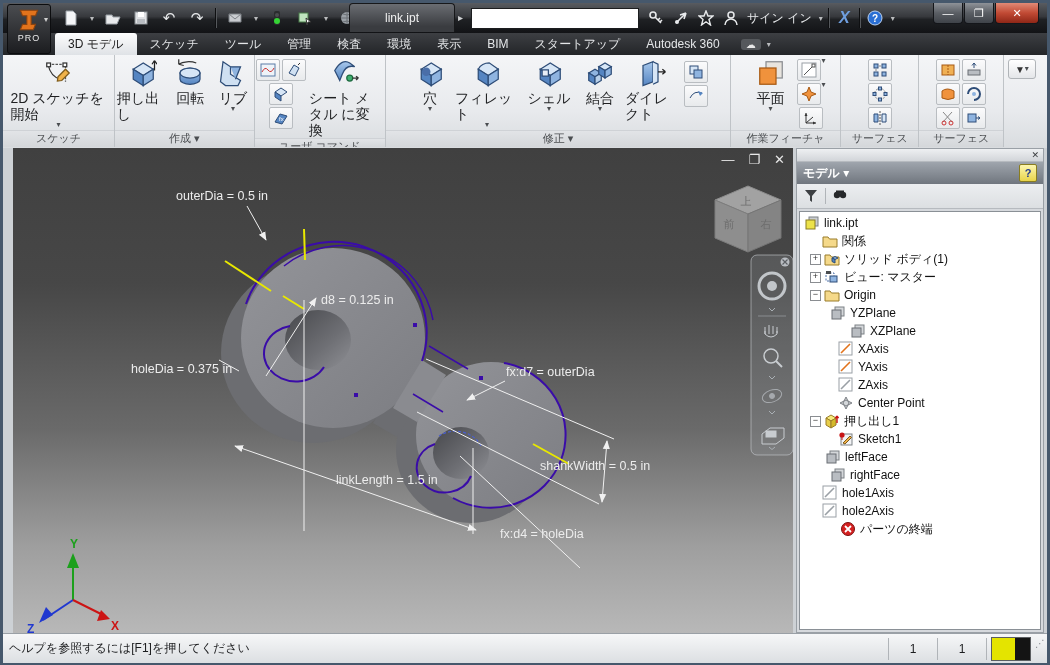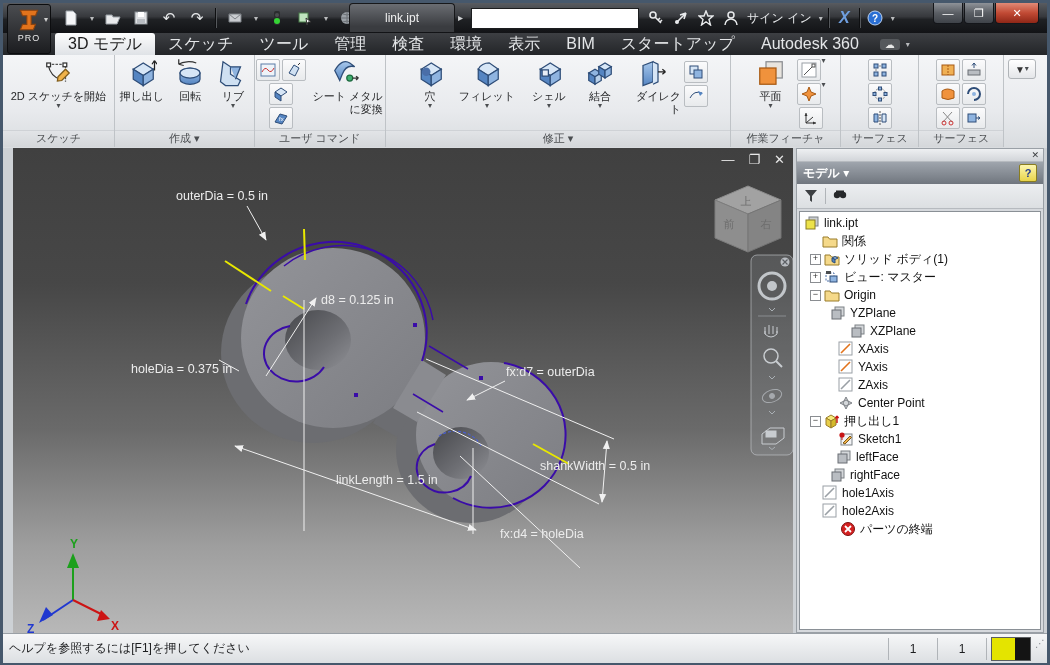--- a/index.html
+++ b/index.html
@@ -19,31 +19,31 @@
   .searchbox{position:absolute;left:468px;top:5px;width:166px;height:19px;background:#fff;border:1px solid #1c1d1f;}
   .tb-icons{position:absolute;left:640px;top:3px;display:flex;align-items:center;color:#e8eaec;}
   .tbi{width:25px;height:24px;display:flex;align-items:center;justify-content:center;font-size:14px;}
   .signin{color:#e8eaec;font-size:12px;margin:0 4px;}
   .dd{color:#b9bbbd;font-size:8px;margin:0 3px;}
   .winbtns{position:absolute;right:8px;top:0;display:flex;}
   .wbtn{width:28px;height:20px;border:1px solid #14161a;border-top:none;border-radius:0 0 4px 4px;background:linear-gradient(180deg,#8e9298,#5a5e64 50%,#3f4349);color:#fff;font-size:11px;display:flex;align-items:center;justify-content:center;margin-left:1px;}
   .wbtn.close{width:42px;background:linear-gradient(180deg,#e08a76,#c14a34 50%,#8f2717);}
   
   .tabrow{position:absolute;left:0;top:30px;width:1044px;height:22px;background:linear-gradient(180deg,#3d3f43,#232528);display:flex;align-items:stretch;padding-left:52px;box-sizing:border-box;}
-  .rtab{color:#e4e6e8;font-size:16px;padding:0 13px;display:flex;align-items:center;}
+  .rtab{color:#e4e6e8;font-size:12px;padding:0 13px;display:flex;align-items:center;}
   .rtab.active{background:linear-gradient(180deg,#fdfdfd,#dfe2e6);color:#1a1a1a;border-radius:3px 3px 0 0;}
   .cloudbtn{margin-left:8px;display:flex;align-items:center;color:#cfd1d3;font-size:11px;}
   .cloud-glyph{background:#55585c;border-radius:3px;padding:0 5px;font-size:10px;color:#e8e8e8;margin-right:3px;}
   
   .ribbon{position:absolute;left:0;top:52px;width:1044px;height:93px;background:linear-gradient(180deg,#f4f5f7 0%,#e8eaed 60%,#d9dcdf 100%);border-bottom:1px solid #a9adb2;display:flex;}
   .rpanel{height:92px;display:flex;flex-direction:column;border-right:1px solid #bfc3c7;box-sizing:border-box;}
   .rp-body{flex:1;display:flex;align-items:flex-start;justify-content:center;padding-top:3px;}
   .rp-label{height:16px;font-size:11px;color:#4a4d50;text-align:center;line-height:15px;border-top:1px solid #cfd2d6;background:linear-gradient(180deg,#e2e4e7,#d4d7da);white-space:nowrap;overflow:hidden;}
   .bigbtn{display:flex;flex-direction:column;align-items:center;margin:0 2px;width:62px;}
-  .bigbtn .lbl{font-size:11px;color:#1f2022;text-align:right;line-height:1.15;margin-top:2px;}
+  .bigbtn .lbl{font-size:14px;color:#1f2022;text-align:left;line-height:1.15;margin-top:2px;}
   .i30{width:30px;height:30px;}
   .i16{width:16px;height:16px;}
   .smallbtn{width:22px;height:20px;display:flex;align-items:center;justify-content:center;border:1px solid #b9bdc1;background:linear-gradient(180deg,#fbfbfc,#e8eaec);border-radius:2px;margin:1px;}
   .btncol{display:flex;flex-direction:column;align-items:center;}
   .btnrow{display:flex;}
   .ddv{font-size:8px;color:#4a4d50;line-height:6px;}
   .ovf{width:26px;height:18px;margin:4px;border:1px solid #b0b4b8;border-radius:3px;background:linear-gradient(180deg,#fff,#e4e6e9);display:flex;align-items:center;justify-content:center;font-size:10px;color:#333;}
   
   .main{position:absolute;left:0;top:145px;width:1044px;height:485px;background:#cdd1d5;}
   .viewport{position:absolute;left:10px;top:0;width:780px;height:485px;background:linear-gradient(180deg,#404040 0%,#474747 28%,#6a6a6a 58%,#9e9e9e 82%,#b8b8b8 100%);}
@@ -747,21 +747,21 @@
         </div>
         <div class="trow" style="padding-left:38px">
           <svg class="ticon i16" viewBox="0 0 16 16">
               <rect x="3" y="3" width="11" height="11" fill="#f2f3f5" stroke="#7d8186"></rect>
               <path d="M5,12 L12,5 l1.5,1.5 L7,13 z" fill="#f0b24a" stroke="#7d5a1a"></path>
               <circle cx="4" cy="4" r="2.6" fill="#c81414"></circle>
               <path d="M4,6 v3" stroke="#c81414"></path>
             </svg>
           <span class="tlabel">Sketch1</span>
         </div>
-        <div class="trow" style="padding-left:36px">
+        <div class="trow" style="padding-left:25px">
           <svg class="ticon i16" viewBox="0 0 16 16">
               <rect x="5" y="2" width="9" height="9" fill="#d4d7da" stroke="#7d8186"></rect>
               <rect x="2" y="5" width="9" height="9" fill="#b9bdc2" stroke="#6a6f74"></rect>
             </svg>
           <span class="tlabel">leftFace</span>
         </div>
         <div class="trow" style="padding-left:30px">
           <svg class="ticon i16" viewBox="0 0 16 16">
               <rect x="5" y="2" width="9" height="9" fill="#d4d7da" stroke="#7d8186"></rect>
               <rect x="2" y="5" width="9" height="9" fill="#b9bdc2" stroke="#6a6f74"></rect>

